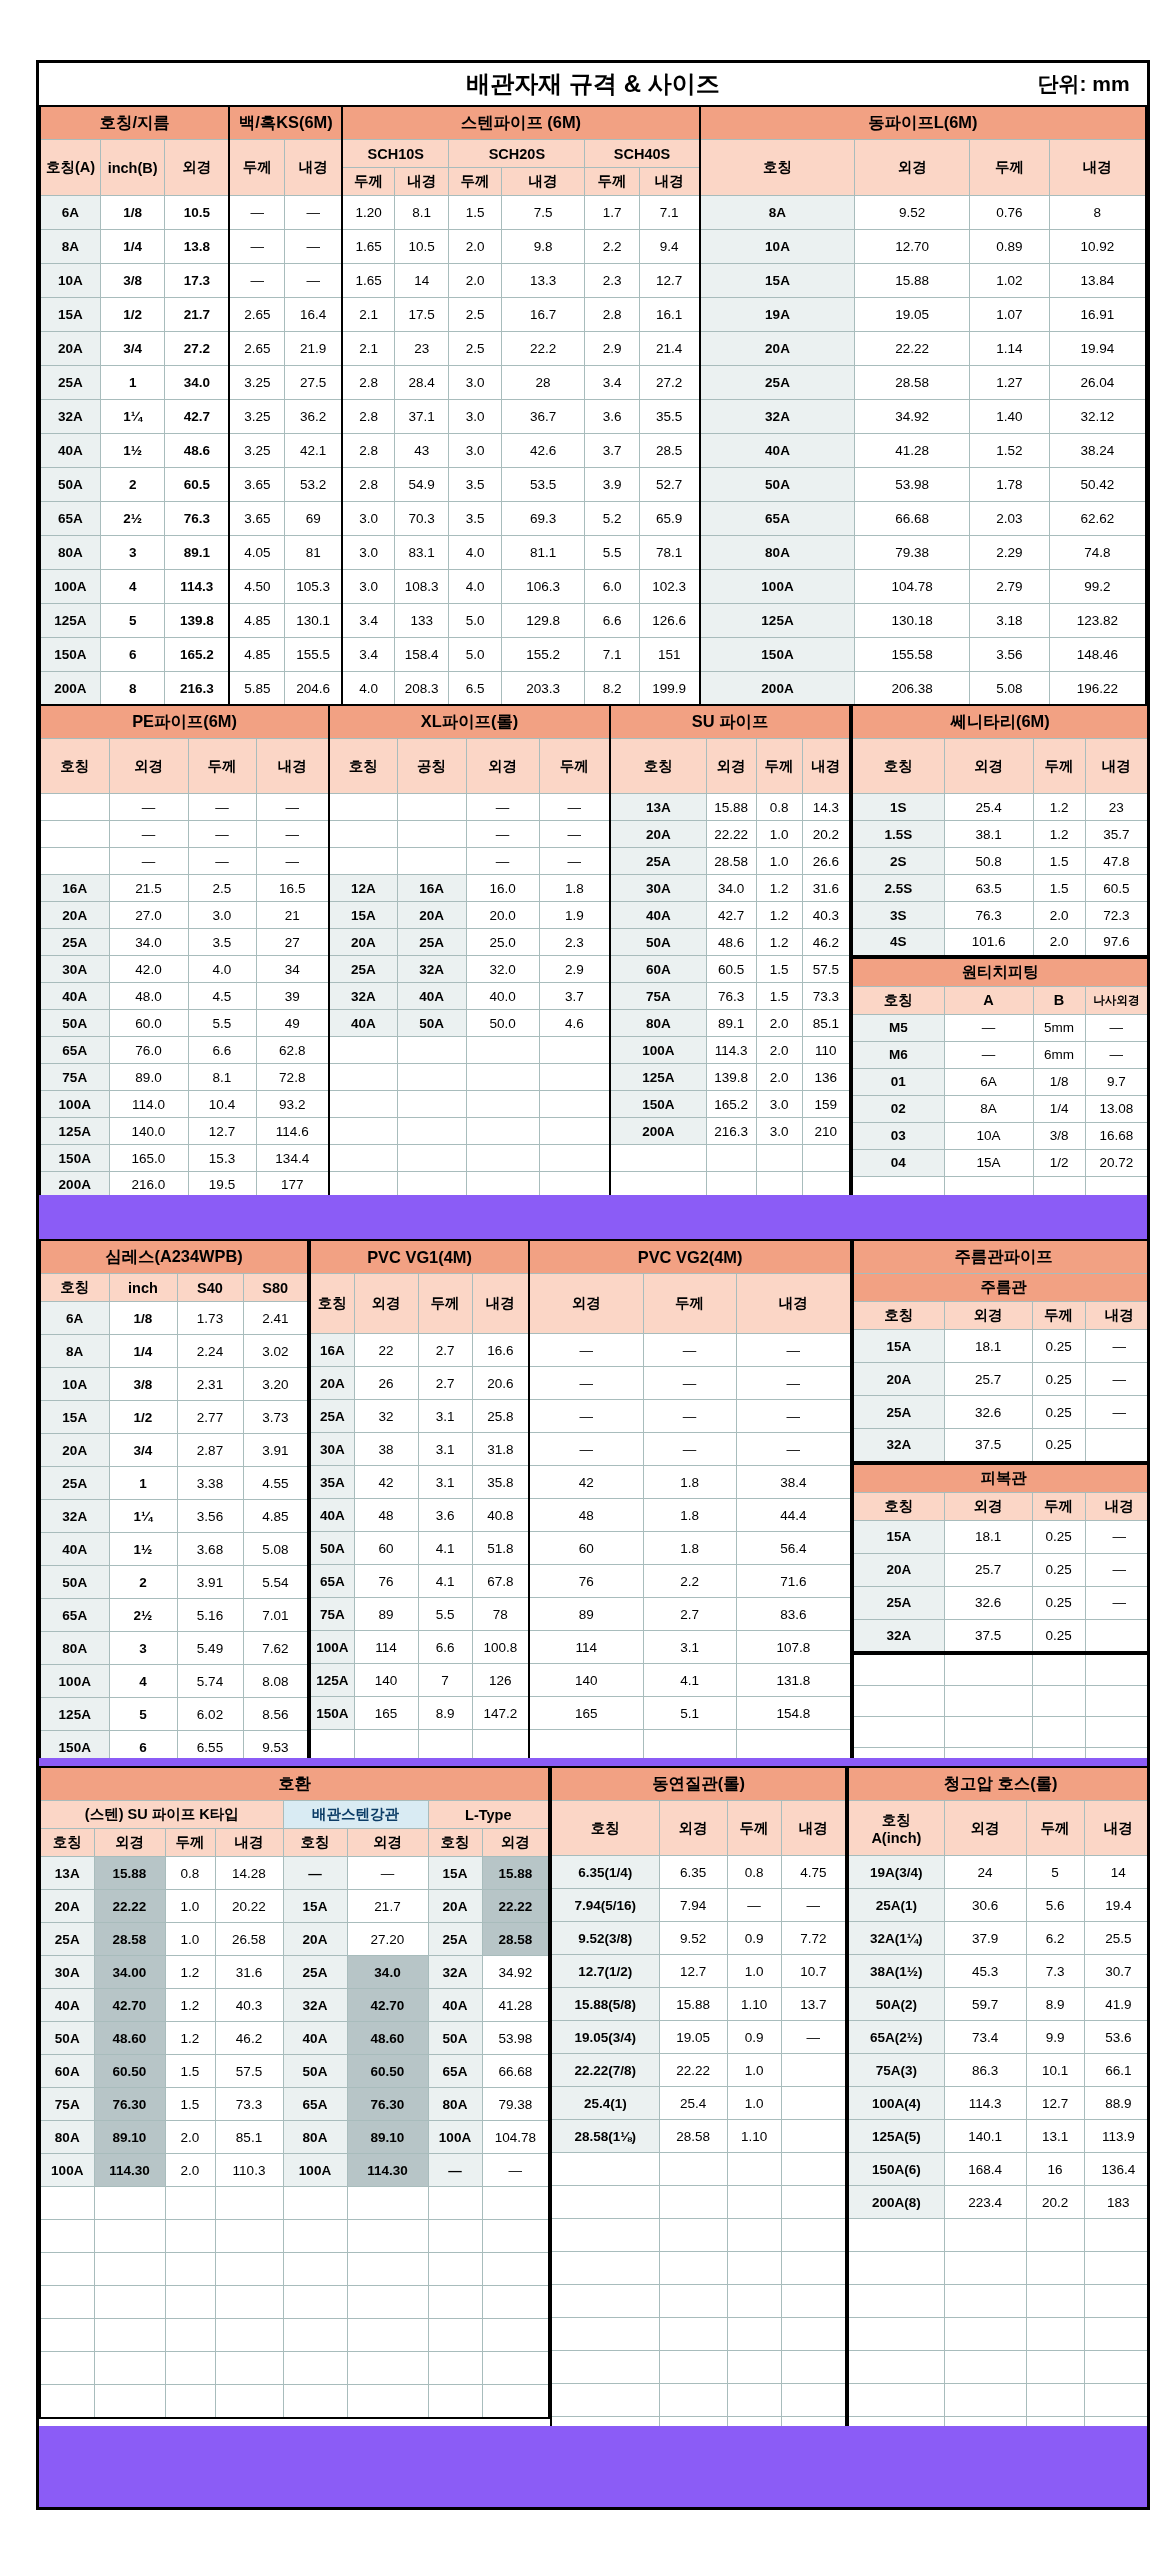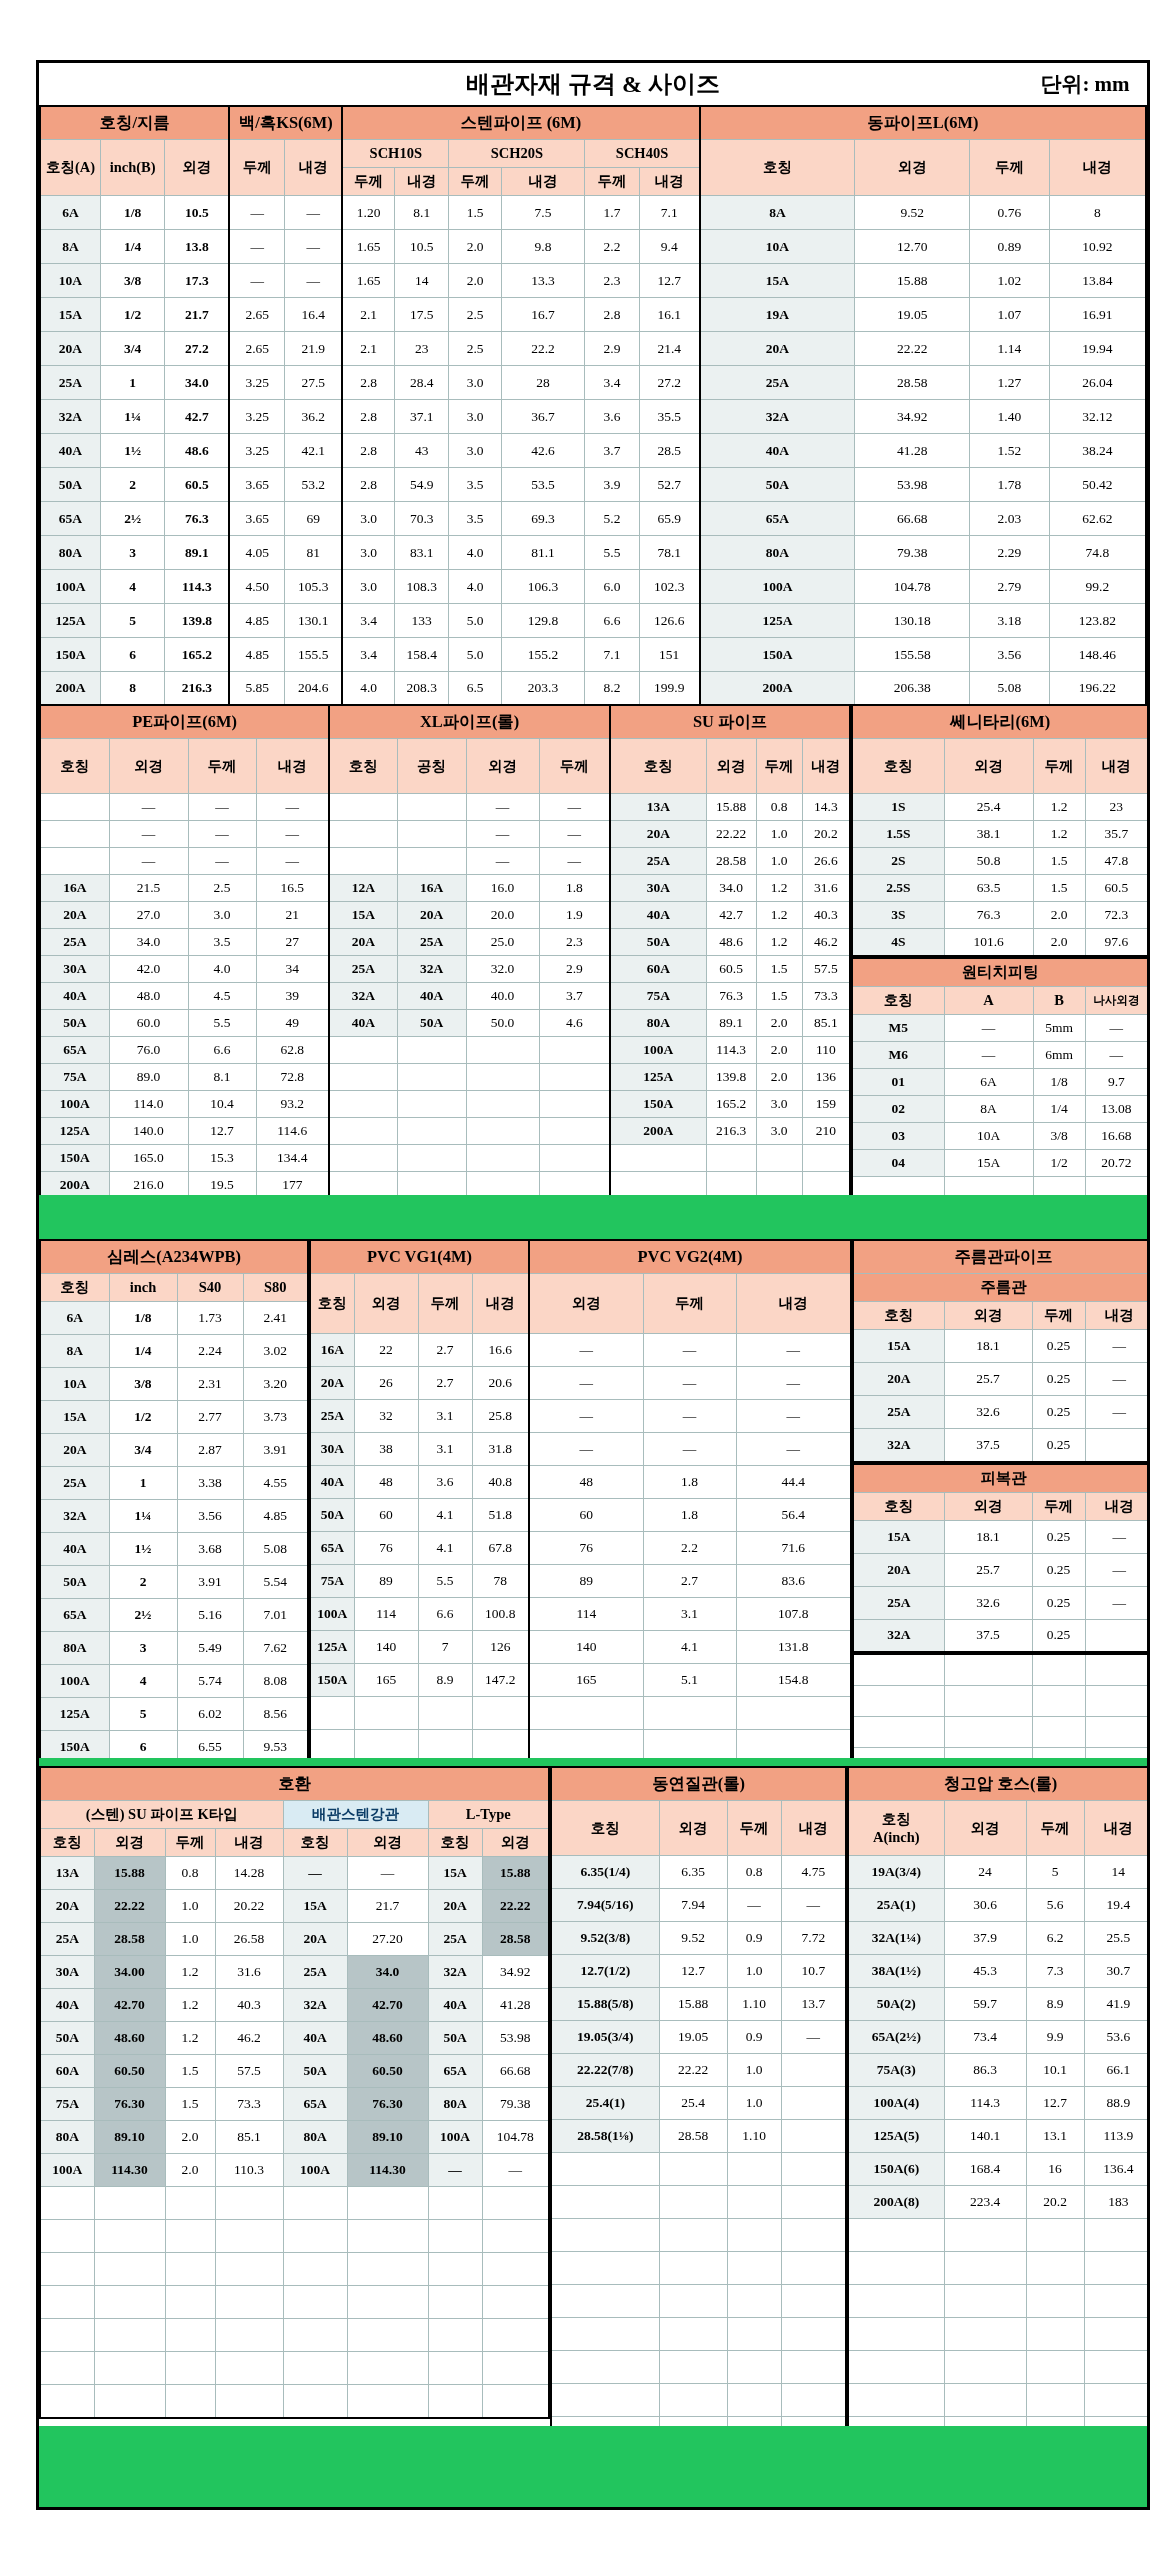--- a/index.html
+++ b/index.html
@@ -1,17 +1,17 @@
 <!DOCTYPE html>
 <html style="--header: #f2a183; --subheader: #fbd6c6; --label: #ebf1f1; --shade: #b7c5c7; --blue: #d9ebf3; --grid: #a8bcbc;"><head>
 <meta charset="utf-8">
 <style>
   html,body{margin:0;padding:0;background:#fff;}
   body{width:1175px;height:2576px;position:relative;font-family:"Liberation Sans","DejaVu Sans",sans-serif;color:#000;}
-  #sheet{position:absolute;left:36px;top:60px;width:1108px;height:2444px;border:3.9px solid #000;overflow:hidden;background:#22c55e;font-family:Liberation Serif, serif;}
+  #sheet{position:absolute;left:36px;top:60px;width:1108px;height:2444px;border:3.9px solid #000;overflow:hidden;background:#8b5cf6;}
   .titlebar{height:42px;position:relative;background:#fff;}
   .titlebar .t{position:absolute;left:0;right:0;top:0;height:42px;line-height:42px;text-align:center;font-size:24px;font-weight:bold;}
   .titlebar .u{position:absolute;right:17.4px;top:0;height:42px;line-height:42px;font-size:21px;font-weight:bold;}
   .band{display:flex;align-items:flex-start;overflow:hidden;background:#fff;}
   .col{display:flex;flex-direction:column;}
   table{border-collapse:collapse;table-layout:fixed;background:#fff;border:2.9px solid #000;}
   th,td{border:1px solid var(--grid,#a8bcbc);text-align:center;vertical-align:middle;overflow:hidden;padding:0 1.9px;font-size:13.5px;white-space:nowrap;}
   th{white-space:pre-line;}
   th.g{background:var(--header,#f2a183);font-size:16.4px;font-weight:bold;height:32px;}
   th.s{background:var(--subheader,#fbd6c6);font-weight:bold;font-size:14.5px;height:27px;}
@@ -913,20 +913,29 @@
           <tr>
             <td class="lbl">30A</td>
             <td>38</td>
             <td>3.1</td>
             <td>31.8</td>
             <td class="tk">—</td>
             <td>—</td>
             <td>—</td>
           </tr>
           <tr>
+            <td class="lbl">35A</td>
+            <td>42</td>
+            <td>3.1</td>
+            <td>35.8</td>
+            <td class="tk">42</td>
+            <td>1.8</td>
+            <td>38.4</td>
+          </tr>
+          <tr>
             <td class="lbl">40A</td>
             <td>48</td>
             <td>3.6</td>
             <td>40.8</td>
             <td class="tk">48</td>
             <td>1.8</td>
             <td>44.4</td>
           </tr>
           <tr>
             <td class="lbl">50A</td>

